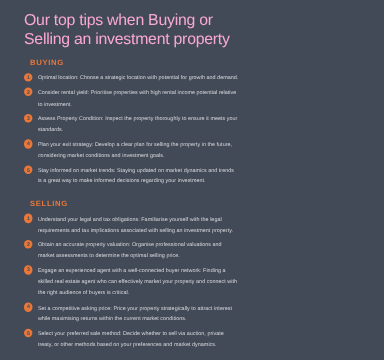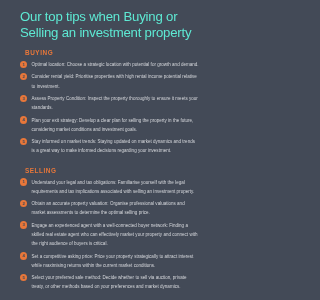--- a/index.html
+++ b/index.html
@@ -16,21 +16,21 @@
   }
   .card {
     width: 212px;
     height: 300px;
     background: #434a57;
     box-sizing: border-box;
     padding: 9px 13px 4px 20px;
     position: relative;
   }
   .page-title {
-    color: #5eead4;
+    color: #f9a8d4;
     font-size: 13.2px;
     line-height: 15.5px;
     font-weight: 400;
     letter-spacing: -0.2px;
     margin: 0 0 9px 0;
     white-space: pre-line;
   }
   .section {
     margin: 0;
   }

